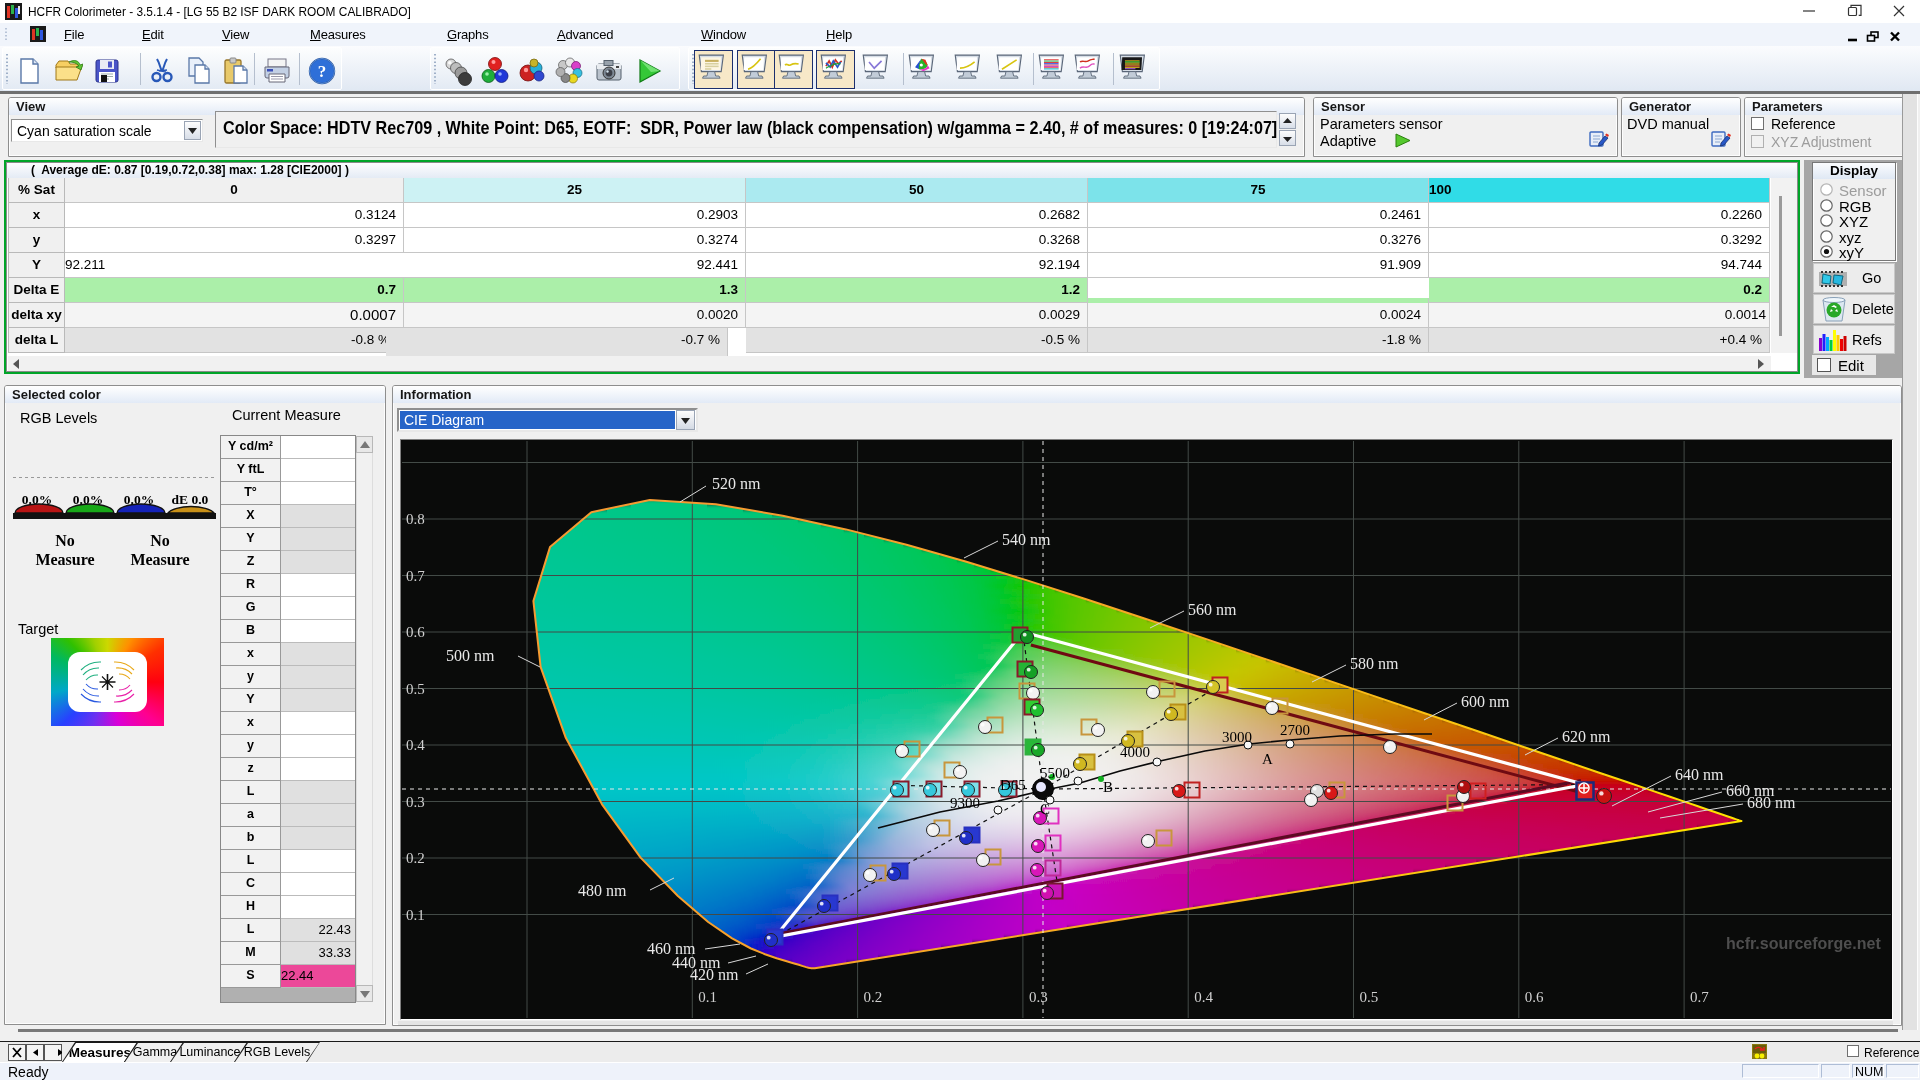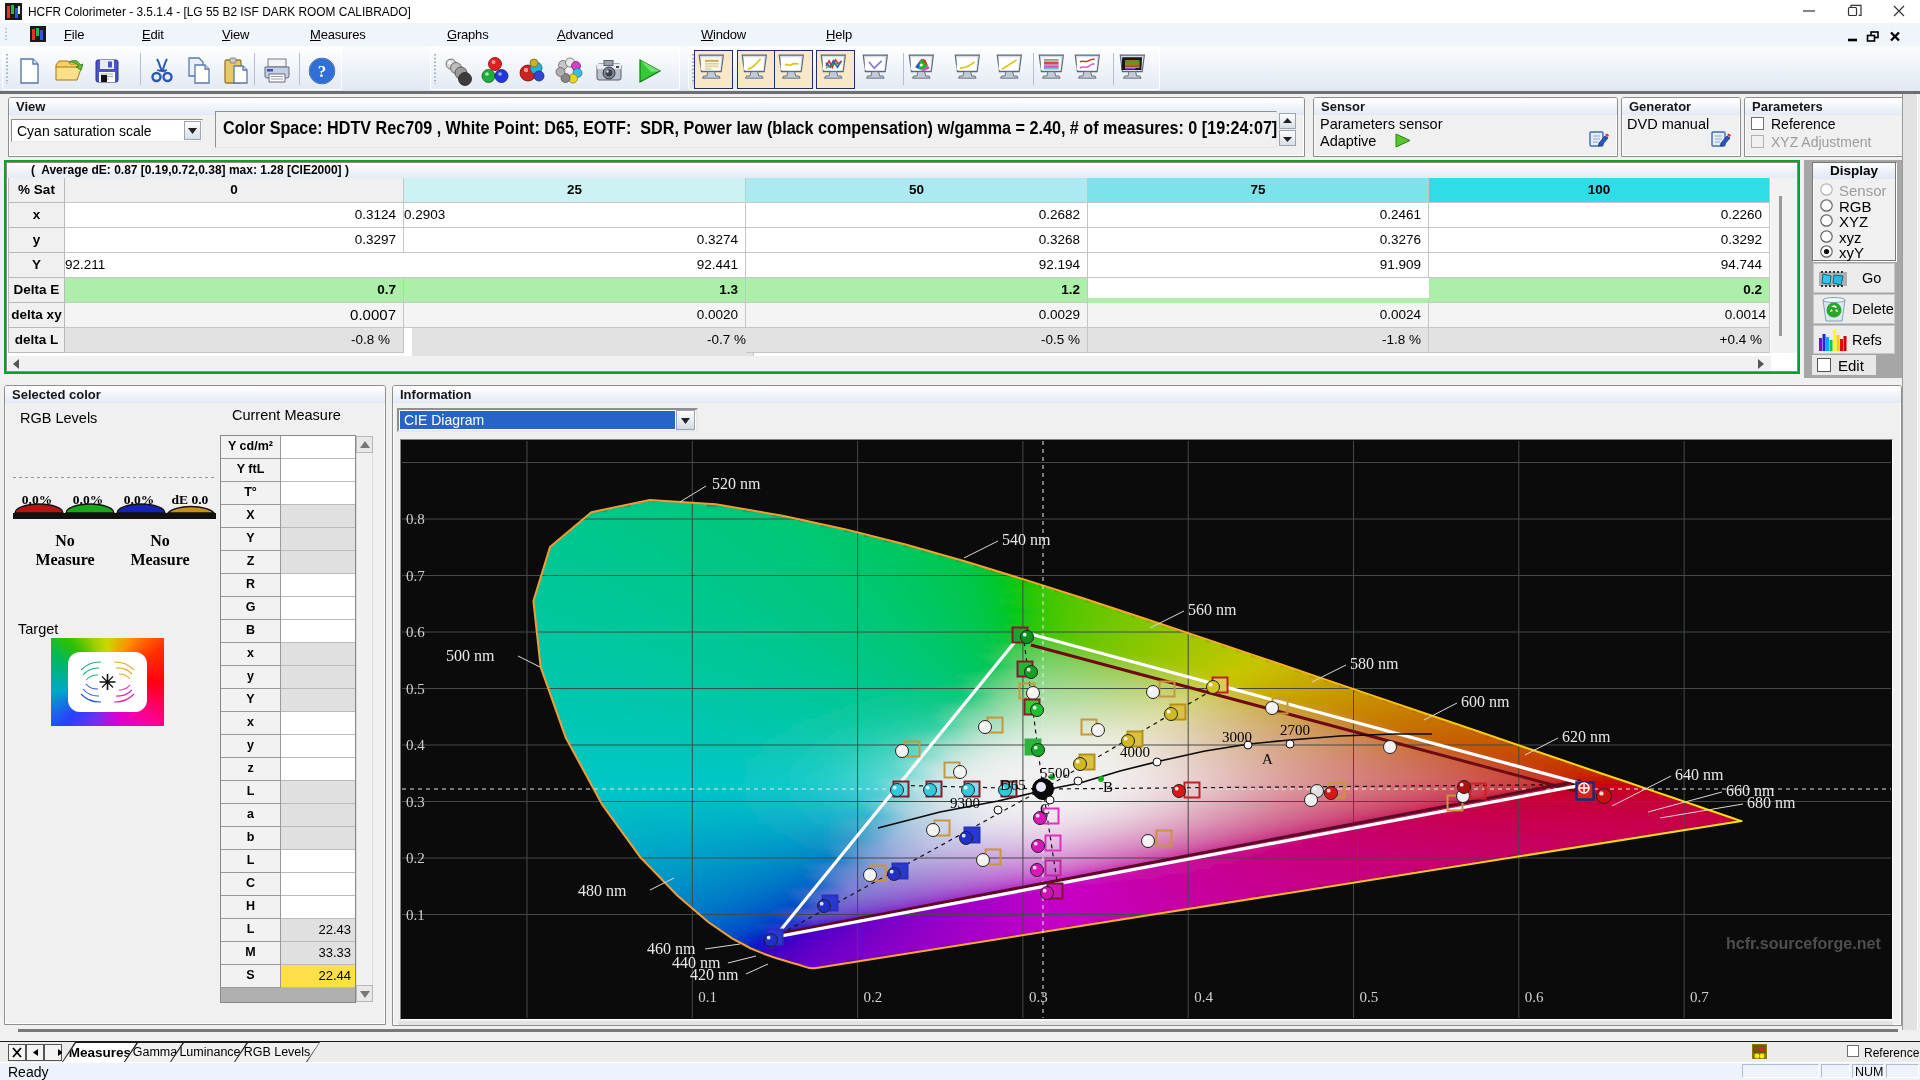--- a/index.html
+++ b/index.html
@@ -338,24 +338,24 @@
 <div style="position:absolute;left:1751px;top:135px;width:13px;height:13px;background:#f1f1f1;border:1px solid #b0b0b0;"></div>
 <div style="position:absolute;left:1771px;top:134px;width:120px;height:15px;font-size:14px;color:#9c9c9c;">XYZ Adjustment</div>
 <div style="position:absolute;left:4px;top:160px;width:1796px;height:214px;background:#00a428;"></div>
 <div style="position:absolute;left:6px;top:162px;width:1792px;height:210px;background:#fff;border:1px solid #8a8a8a;"></div>
 <div style="position:absolute;left:7px;top:163px;width:1790px;height:15px;background:linear-gradient(#fdfdfe,#e4ebf5);font-weight:bold;font-size:12px;padding-left:24px;">(&nbsp; Average dE: 0.87 [0.19,0.72,0.38] max: 1.28 [CIE2000] )</div>
 <div style="position:absolute;left:8px;top:178px;width:57px;height:25px;background:#f0f0f0;border:1px solid #b9b9b9;border-top:none;font-weight:bold;font-size:13.5px;text-align:center;line-height:23px;">% Sat</div>
 <div style="position:absolute;left:65px;top:178px;width:339px;height:25px;background:#f0f0f0;border-bottom:1px solid #c6c6c6;border-right:1px solid #c6c6c6;font-size:13.5px;font-weight:bold;text-align:center;line-height:24px;">0</div>
 <div style="position:absolute;left:404px;top:178px;width:342px;height:25px;background:#cdf2f4;border-bottom:1px solid #c6c6c6;border-right:1px solid #c6c6c6;font-size:13.5px;font-weight:bold;text-align:center;line-height:24px;">25</div>
 <div style="position:absolute;left:746px;top:178px;width:342px;height:25px;background:#abeaf0;border-bottom:1px solid #c6c6c6;border-right:1px solid #c6c6c6;font-size:13.5px;font-weight:bold;text-align:center;line-height:24px;">50</div>
 <div style="position:absolute;left:1088px;top:178px;width:341px;height:25px;background:#7ce3ea;border-bottom:1px solid #c6c6c6;border-right:1px solid #c6c6c6;font-size:13.5px;font-weight:bold;text-align:center;line-height:24px;">75</div>
-<div style="position:absolute;left:1429px;top:178px;width:341px;height:25px;background:#30dce7;border-bottom:1px solid #c6c6c6;border-right:1px solid #c6c6c6;font-size:13.5px;font-weight:bold;text-align:center;line-height:24px;">100</div>
+<div style="position:absolute;left:1429px;top:178px;width:341px;height:25px;background:#30dce7;border-bottom:1px solid #c6c6c6;border-right:1px solid #c6c6c6;font-size:13.5px;font-weight:bold;line-height:24px;">100</div>
 <div style="position:absolute;left:8px;top:203px;width:57px;height:25px;background:#f0f0f0;border:1px solid #b9b9b9;border-top:none;font-weight:bold;font-size:13.5px;text-align:center;line-height:23px;">x</div>
 <div style="position:absolute;left:65px;top:203px;width:339px;height:25px;background:#ffffff;border-bottom:1px solid #c6c6c6;border-right:1px solid #c6c6c6;font-size:13.5px;text-align:right;padding-right:7px;line-height:24px;">0.3124</div>
-<div style="position:absolute;left:404px;top:203px;width:342px;height:25px;background:#ffffff;border-bottom:1px solid #c6c6c6;border-right:1px solid #c6c6c6;font-size:13.5px;text-align:left;padding-right:7px;line-height:24px;">0.2903</div>
+<div style="position:absolute;left:404px;top:203px;width:342px;height:25px;background:#ffffff;border-bottom:1px solid #c6c6c6;border-right:1px solid #c6c6c6;font-size:13.5px;text-align:right;padding-right:7px;line-height:24px;">0.2903</div>
 <div style="position:absolute;left:746px;top:203px;width:342px;height:25px;background:#ffffff;border-bottom:1px solid #c6c6c6;border-right:1px solid #c6c6c6;font-size:13.5px;text-align:right;padding-right:7px;line-height:24px;">0.2682</div>
 <div style="position:absolute;left:1088px;top:203px;width:341px;height:25px;background:#ffffff;border-bottom:1px solid #c6c6c6;border-right:1px solid #c6c6c6;font-size:13.5px;text-align:right;padding-right:7px;line-height:24px;">0.2461</div>
 <div style="position:absolute;left:1429px;top:203px;width:341px;height:25px;background:#ffffff;border-bottom:1px solid #c6c6c6;border-right:1px solid #c6c6c6;font-size:13.5px;text-align:right;padding-right:7px;line-height:24px;">0.2260</div>
 <div style="position:absolute;left:8px;top:228px;width:57px;height:25px;background:#f0f0f0;border:1px solid #b9b9b9;border-top:none;font-weight:bold;font-size:13.5px;text-align:center;line-height:23px;">y</div>
 <div style="position:absolute;left:65px;top:228px;width:339px;height:25px;background:#ffffff;border-bottom:1px solid #c6c6c6;border-right:1px solid #c6c6c6;font-size:13.5px;text-align:right;padding-right:7px;line-height:24px;">0.3297</div>
 <div style="position:absolute;left:404px;top:228px;width:342px;height:25px;background:#ffffff;border-bottom:1px solid #c6c6c6;border-right:1px solid #c6c6c6;font-size:13.5px;text-align:right;padding-right:7px;line-height:24px;">0.3274</div>
 <div style="position:absolute;left:746px;top:228px;width:342px;height:25px;background:#ffffff;border-bottom:1px solid #c6c6c6;border-right:1px solid #c6c6c6;font-size:13.5px;text-align:right;padding-right:7px;line-height:24px;">0.3268</div>
 <div style="position:absolute;left:1088px;top:228px;width:341px;height:25px;background:#ffffff;border-bottom:1px solid #c6c6c6;border-right:1px solid #c6c6c6;font-size:13.5px;text-align:right;padding-right:7px;line-height:24px;">0.3276</div>
 <div style="position:absolute;left:1429px;top:228px;width:341px;height:25px;background:#ffffff;border-bottom:1px solid #c6c6c6;border-right:1px solid #c6c6c6;font-size:13.5px;text-align:right;padding-right:7px;line-height:24px;">0.3292</div>
 <div style="position:absolute;left:8px;top:253px;width:57px;height:25px;background:#f0f0f0;border:1px solid #b9b9b9;border-top:none;font-weight:bold;font-size:13.5px;text-align:center;line-height:23px;">Y</div>
@@ -371,21 +371,21 @@
 <div style="position:absolute;left:1088px;top:278px;width:341px;height:15px;background:#abefa9;border-bottom:1px solid #c6c6c6;border-right:1px solid #c6c6c6;font-size:13.5px;font-weight:bold;text-align:right;padding-right:24px;line-height:24px;margin-top:20px;">0.9</div>
 <div style="position:absolute;left:1429px;top:278px;width:341px;height:25px;background:#abefa9;border-bottom:1px solid #c6c6c6;border-right:1px solid #c6c6c6;font-size:13.5px;font-weight:bold;text-align:right;padding-right:7px;line-height:24px;">0.2</div>
 <div style="position:absolute;left:8px;top:303px;width:57px;height:25px;background:#f0f0f0;border:1px solid #b9b9b9;border-top:none;font-weight:bold;font-size:13.5px;text-align:center;line-height:23px;">delta xy</div>
 <div style="position:absolute;left:65px;top:303px;width:339px;height:25px;background:#f4f4f4;border-bottom:1px solid #c6c6c6;border-right:1px solid #c6c6c6;font-size:15px;text-align:right;padding-right:7px;line-height:24px;">0.0007</div>
 <div style="position:absolute;left:404px;top:303px;width:342px;height:25px;background:#f4f4f4;border-bottom:1px solid #c6c6c6;border-right:1px solid #c6c6c6;font-size:13.5px;text-align:right;padding-right:7px;line-height:24px;">0.0020</div>
 <div style="position:absolute;left:746px;top:303px;width:342px;height:25px;background:#f4f4f4;border-bottom:1px solid #c6c6c6;border-right:1px solid #c6c6c6;font-size:13.5px;text-align:right;padding-right:7px;line-height:24px;">0.0029</div>
 <div style="position:absolute;left:1088px;top:303px;width:341px;height:25px;background:#f4f4f4;border-bottom:1px solid #c6c6c6;border-right:1px solid #c6c6c6;font-size:13.5px;text-align:right;padding-right:7px;line-height:24px;">0.0024</div>
 <div style="position:absolute;left:1429px;top:303px;width:341px;height:25px;background:#f4f4f4;border-bottom:1px solid #c6c6c6;border-right:1px solid #c6c6c6;font-size:13.5px;text-align:right;padding-right:3px;line-height:24px;">0.0014</div>
 <div style="position:absolute;left:8px;top:328px;width:57px;height:25px;background:#f0f0f0;border:1px solid #b9b9b9;border-top:none;font-weight:bold;font-size:13.5px;text-align:center;line-height:23px;">delta L</div>
 <div style="position:absolute;left:65px;top:328px;width:339px;height:25px;background:#e2e2e2;border-bottom:1px solid #c6c6c6;border-right:1px solid #c6c6c6;font-size:13.5px;text-align:right;padding-right:13px;line-height:24px;">-0.8 %</div>
-<div style="position:absolute;left:412px;top:328px;width:342px;height:37px;background:#e2e2e2;border-bottom:1px solid #c6c6c6;border-right:1px solid #c6c6c6;font-size:13.5px;text-align:right;padding-right:7px;line-height:24px;">-0.7 %</div>
+<div style="position:absolute;left:386px;top:328px;width:342px;height:37px;background:#e2e2e2;border-bottom:1px solid #c6c6c6;border-right:1px solid #c6c6c6;font-size:13.5px;text-align:right;padding-right:7px;line-height:24px;">-0.7 %</div>
 <div style="position:absolute;left:746px;top:328px;width:342px;height:25px;background:#e2e2e2;border-bottom:1px solid #c6c6c6;border-right:1px solid #c6c6c6;font-size:13.5px;text-align:right;padding-right:7px;line-height:24px;">-0.5 %</div>
 <div style="position:absolute;left:1088px;top:328px;width:341px;height:25px;background:#e2e2e2;border-bottom:1px solid #c6c6c6;border-right:1px solid #c6c6c6;font-size:13.5px;text-align:right;padding-right:7px;line-height:24px;">-1.8 %</div>
 <div style="position:absolute;left:1429px;top:328px;width:341px;height:25px;background:#e2e2e2;border-bottom:1px solid #c6c6c6;border-right:1px solid #c6c6c6;font-size:13.5px;text-align:right;padding-right:7px;line-height:24px;">+0.4 %</div>
 <div style="position:absolute;left:1771px;top:178px;width:26px;height:175px;background:#f2f2f2;"></div>
 <div style="position:absolute;left:1779px;top:196px;width:3px;height:140px;background:#9a9a9a;"></div>
 <div style="position:absolute;left:8px;top:356px;width:1763px;height:15px;background:#f1f1f1;"></div>
 <svg class="c" style="left:12px;top:359px" width="10" height="10">
     <path d="M7 0L1 5l6 5z" fill="#555"></path>
   </svg>
 <svg class="c" style="left:1755px;top:359px" width="10" height="10">
@@ -522,21 +522,21 @@
 <div style="position:absolute;left:281px;top:850px;width:74px;height:23px;background:#ffffff;border-bottom:1px solid #bbb;font-size:13px;text-align:right;padding-right:4px;line-height:21px;"></div>
 <div style="position:absolute;left:221px;top:873px;width:60px;height:23px;background:#f2f2f2;border-right:1px solid #999;border-bottom:1px solid #999;font-weight:bold;font-size:12.5px;text-align:center;line-height:21px;">C</div>
 <div style="position:absolute;left:281px;top:873px;width:74px;height:23px;background:#ffffff;border-bottom:1px solid #bbb;font-size:13px;text-align:right;padding-right:4px;line-height:21px;"></div>
 <div style="position:absolute;left:221px;top:896px;width:60px;height:23px;background:#f2f2f2;border-right:1px solid #999;border-bottom:1px solid #999;font-weight:bold;font-size:12.5px;text-align:center;line-height:21px;">H</div>
 <div style="position:absolute;left:281px;top:896px;width:74px;height:23px;background:#ffffff;border-bottom:1px solid #bbb;font-size:13px;text-align:right;padding-right:4px;line-height:21px;"></div>
 <div style="position:absolute;left:221px;top:919px;width:60px;height:23px;background:#f2f2f2;border-right:1px solid #999;border-bottom:1px solid #999;font-weight:bold;font-size:12.5px;text-align:center;line-height:21px;">L</div>
 <div style="position:absolute;left:281px;top:919px;width:74px;height:23px;background:#e0e0e0;border-bottom:1px solid #bbb;font-size:13px;text-align:right;padding-right:4px;line-height:21px;">22.43</div>
 <div style="position:absolute;left:221px;top:942px;width:60px;height:23px;background:#f2f2f2;border-right:1px solid #999;border-bottom:1px solid #999;font-weight:bold;font-size:12.5px;text-align:center;line-height:21px;">M</div>
 <div style="position:absolute;left:281px;top:942px;width:74px;height:23px;background:#e0e0e0;border-bottom:1px solid #bbb;font-size:13px;text-align:right;padding-right:4px;line-height:21px;">33.33</div>
 <div style="position:absolute;left:221px;top:965px;width:60px;height:23px;background:#f2f2f2;border-right:1px solid #999;border-bottom:1px solid #999;font-weight:bold;font-size:12.5px;text-align:center;line-height:21px;">S</div>
-<div style="position:absolute;left:281px;top:965px;width:74px;height:23px;background:#fde047;border-bottom:1px solid #bbb;font-size:13px;text-align:right;padding-right:4px;line-height:21px;">22.44</div>
+<div style="position:absolute;left:281px;top:965px;width:74px;height:23px;background:#ec4899;border-bottom:1px solid #bbb;font-size:13px;text-align:left;padding-right:4px;line-height:21px;">22.44</div>
 <div style="position:absolute;left:221px;top:988px;width:134px;height:14px;background:#b0b0b0;"></div>
 <div style="position:absolute;left:356px;top:436px;width:17px;height:566px;background:#f1f1f1;border:1px solid #ddd;"></div>
 <div style="position:absolute;left:356px;top:436px;width:17px;height:17px;background:#e8e8e8;border:1px solid #b8b8b8;"></div>
 <div style="position:absolute;left:356px;top:985px;width:17px;height:17px;background:#e8e8e8;border:1px solid #b8b8b8;"></div>
 <svg class="c" style="left:360px;top:441px" width="10" height="8">
     <path d="M5 0l5 7H0z" fill="#777"></path>
   </svg>
 <svg class="c" style="left:360px;top:990px" width="10" height="8">
     <path d="M5 8L0 1h10z" fill="#777"></path>
   </svg>

